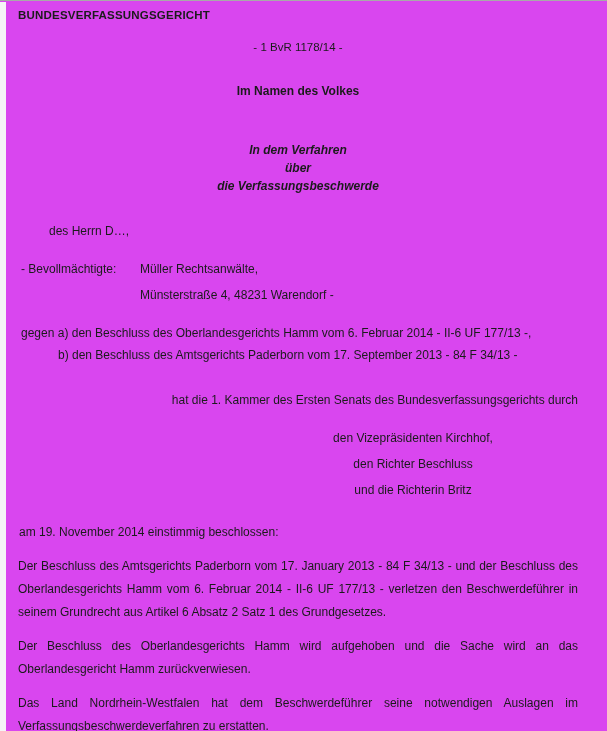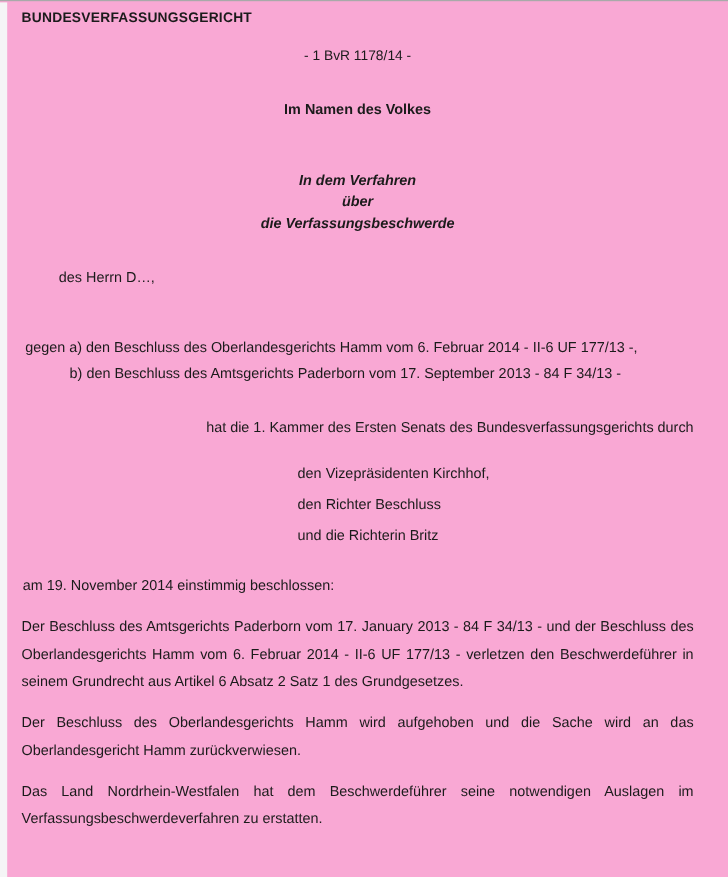--- a/index.html
+++ b/index.html
@@ -14,21 +14,21 @@
     color: #1b1b1b;
     overflow: hidden;
     position: relative;
   }
   #page {
     position: absolute;
     left: 0;
     top: 0;
     width: 607px;
     height: 731px;
-    background: #f9a8d4;
+    background: #d946ef;
     box-sizing: border-box;
     border-top: 1px solid #a9a9a9;
     overflow: hidden;
   }
   
   #left-gutter {
     position: absolute;
     left: 0;
     top: 1px;
     width: 6px;
@@ -109,21 +109,21 @@
     line-height: 18px;
     padding-left: 40px;
     margin-top: 4px;
   }
 
   .judges {
     font-size: 12px;
     line-height: 18px;
     padding-left: 230px;
   }
-  .judges div { margin-bottom: 8px; }
+  .judges div { margin-bottom: 8px; text-align: center; }
   .judges div:last-child { margin-bottom: 4px; }
 
   .tenor {
     font-size: 12px;
     line-height: 23px;
     text-align: justify;
     text-align-last: left;
     margin-bottom: 11px;
   }
   .tenor:last-child { margin-bottom: 0; }
@@ -152,20 +152,27 @@
       <div>über</div>
       <div>die Verfassungsbeschwerde</div>
     </div>
 
     <div class="spacer-lg"></div>
 
     <div class="para" style="padding-left:3px;margin-left:28px;">des Herrn D…,</div>
 
     <div class="spacer-md"></div>
 
+    <div class="bevoll-row">
+      <div class="bevoll-label">- Bevollmächtigte:</div>
+      <div class="bevoll-values">
+        <div>Müller Rechtsanwälte,</div>
+        <div class="bevoll-line2">Münsterstraße 4, 48231 Warendorf -</div>
+      </div>
+    </div>
 
     <div class="spacer-md"></div>
 
     <div class="gegen-a">gegen a) den Beschluss des Oberlandesgerichts Hamm vom 6. Februar 2014 - II-6 UF 177/13 -,</div>
     <div class="gegen-b">b) den Beschluss des Amtsgerichts Paderborn vom 17. September 2013 - 84 F 34/13 -</div>
 
     <div class="spacer-lg"></div>
 
     <div class="para" style="padding-left:1px;text-align:right;">hat die 1. Kammer des Ersten Senats des Bundesverfassungsgerichts durch</div>
 

